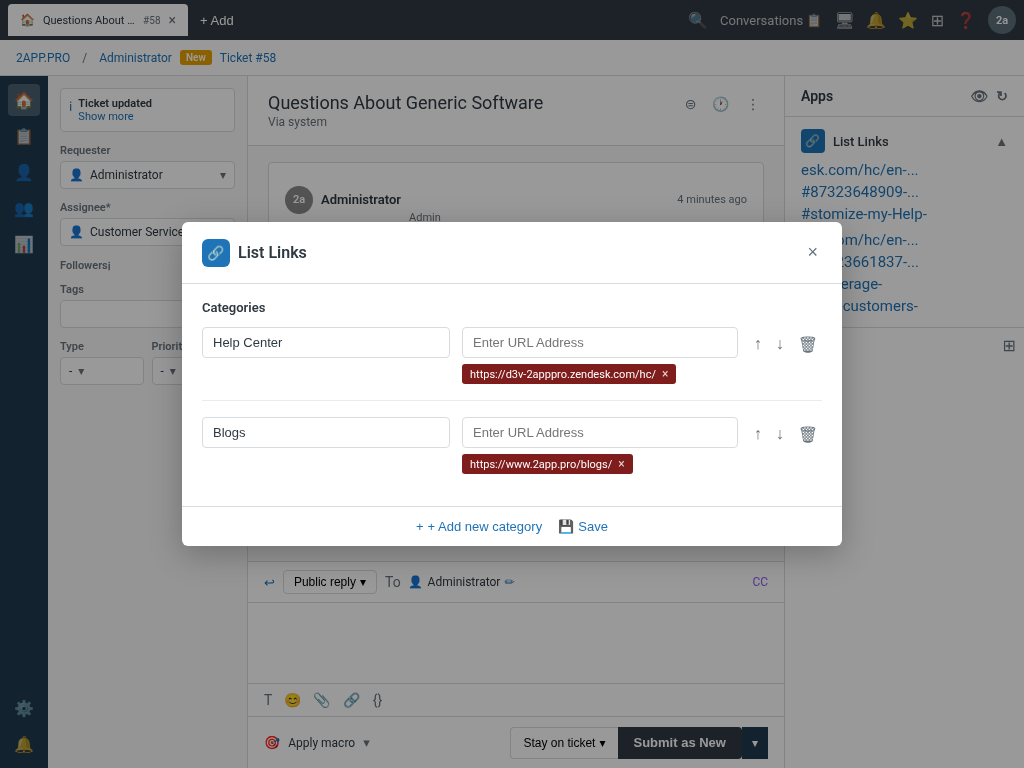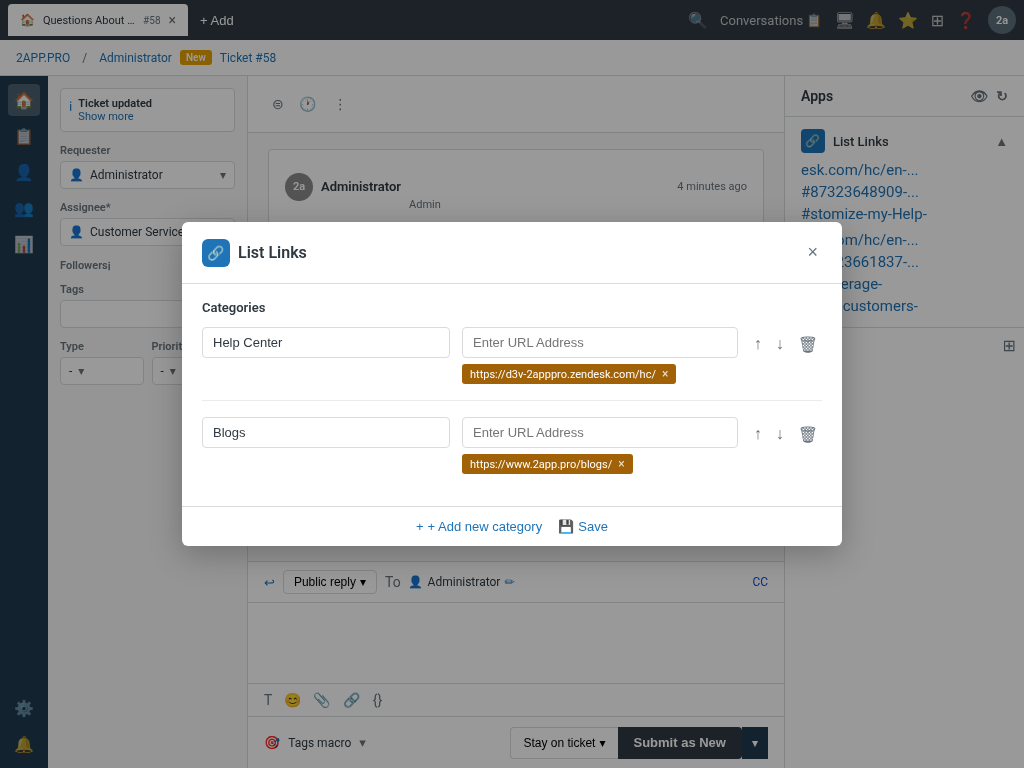--- a/index.html
+++ b/index.html
@@ -89,21 +89,21 @@
     .categories-label { font-size: 13px; font-weight: 600; color: #2f3941; margin-bottom: 12px; }
     .table-header { display: flex; margin-bottom: 8px; }
     .th-name { flex: 0 0 260px; font-size: 12px; color: #68737d; font-weight: 600; }
     .th-urls { flex: 1; font-size: 12px; color: #68737d; font-weight: 600; }
     .category-row { display: flex; align-items: flex-start; gap: 12px; margin-bottom: 16px; padding-bottom: 16px; border-bottom: 1px solid #e9ebed; }
     .category-name-col { flex: 0 0 248px; }
     .category-urls-col { flex: 1; }
     .category-actions { display: flex; align-items: flex-start; gap: 6px; padding-top: 6px; }
     .name-input { width: 100%; border: 1px solid #d8dcde; border-radius: 4px; padding: 7px 10px; font-size: 13px; color: #2f3941; outline: none; }
     .url-input { width: 100%; border: 1px solid #d8dcde; border-radius: 4px; padding: 7px 10px; font-size: 13px; color: #68737d; outline: none; }
-    .url-tag { display: inline-flex; align-items: center; gap: 6px; background: #a16207; color: #fff; border-radius: 3px; padding: 3px 8px; font-size: 11px; margin-top: 6px; }
+    .url-tag { display: inline-flex; align-items: center; gap: 6px; background: #7f1d1d; color: #fff; border-radius: 3px; padding: 3px 8px; font-size: 11px; margin-top: 6px; }
     .url-tag-close { cursor: pointer; font-size: 12px; opacity: 0.8; }
     .action-btn-sm { background: transparent; border: none; cursor: pointer; color: #68737d; font-size: 16px; padding: 2px 4px; }
     .modal-footer { padding: 12px 20px; border-top: 1px solid #d8dcde; display: flex; justify-content: center; align-items: center; gap: 16px; }
     .add-category-btn { background: transparent; border: none; color: #1f73b7; font-size: 13px; cursor: pointer; display: flex; align-items: center; gap: 4px; }
     .save-btn { background: transparent; border: none; color: #1f73b7; font-size: 13px; cursor: pointer; display: flex; align-items: center; gap: 4px; font-weight: 500; }
   </style>
 </head>
 <body>
 
 <div class="app-shell">
@@ -197,20 +197,24 @@
           <div class="field-value">
             <span>-</span>
             <span style="color:#68737d;">▾</span>
           </div>
         </div>
       </div>
     </div>
 
     <div class="ticket-content">
       <div class="ticket-header">
+        <div>
+          <div class="ticket-title">Questions About Generic Software</div>
+          <div class="ticket-subtitle">Via system</div>
+        </div>
         <div class="ticket-header-actions">
           <span class="icon-btn">⊜</span>
           <span class="icon-btn">🕐</span>
           <span class="icon-btn">⋮</span>
         </div>
       </div>
 
       <div class="message-area">
         <div class="message-block">
           <div class="message-header">
@@ -231,37 +235,37 @@
             <span>Public reply</span>
             <span>▾</span>
           </button>
           <span style="font-size:14px;color:#68737d;">To</span>
           <span style="display:flex;align-items:center;gap:4px;font-size:12px;color:#2f3941;">
             <span>👤</span>
             <span>Administrator</span>
             <span style="color:#1f73b7;cursor:pointer;">✏</span>
           </span>
           <div style="flex:1;"></div>
-          <span style="font-size:12px;color:#1d4ed8;">CC</span>
+          <span style="font-size:12px;color:#8b5cf6;">CC</span>
         </div>
         <div class="reply-body" style="min-height:80px;">
         </div>
         <div class="reply-toolbar">
           <span class="reply-toolbar-icon">T</span>
           <span class="reply-toolbar-icon">😊</span>
           <span class="reply-toolbar-icon">📎</span>
           <span class="reply-toolbar-icon">🔗</span>
           <span class="reply-toolbar-icon">{}</span>
         </div>
       </div>
 
       <div class="bottom-bar">
         <div style="display:flex;align-items:center;gap:8px;">
           <span style="color:#68737d;">🎯</span>
-          <span style="font-size:12px;color:#2f3941;cursor:pointer;">Tags macro</span>
+          <span style="font-size:12px;color:#2f3941;cursor:pointer;">Apply macro</span>
           <span style="color:#68737d;cursor:pointer;">▾</span>
         </div>
         <div class="submit-group">
           <button class="stay-on-ticket">
             <span>Stay on ticket</span>
             <span>▾</span>
           </button>
           <button class="submit-btn">Submit as New</button>
           <button class="submit-dropdown">▾</button>
         </div>

